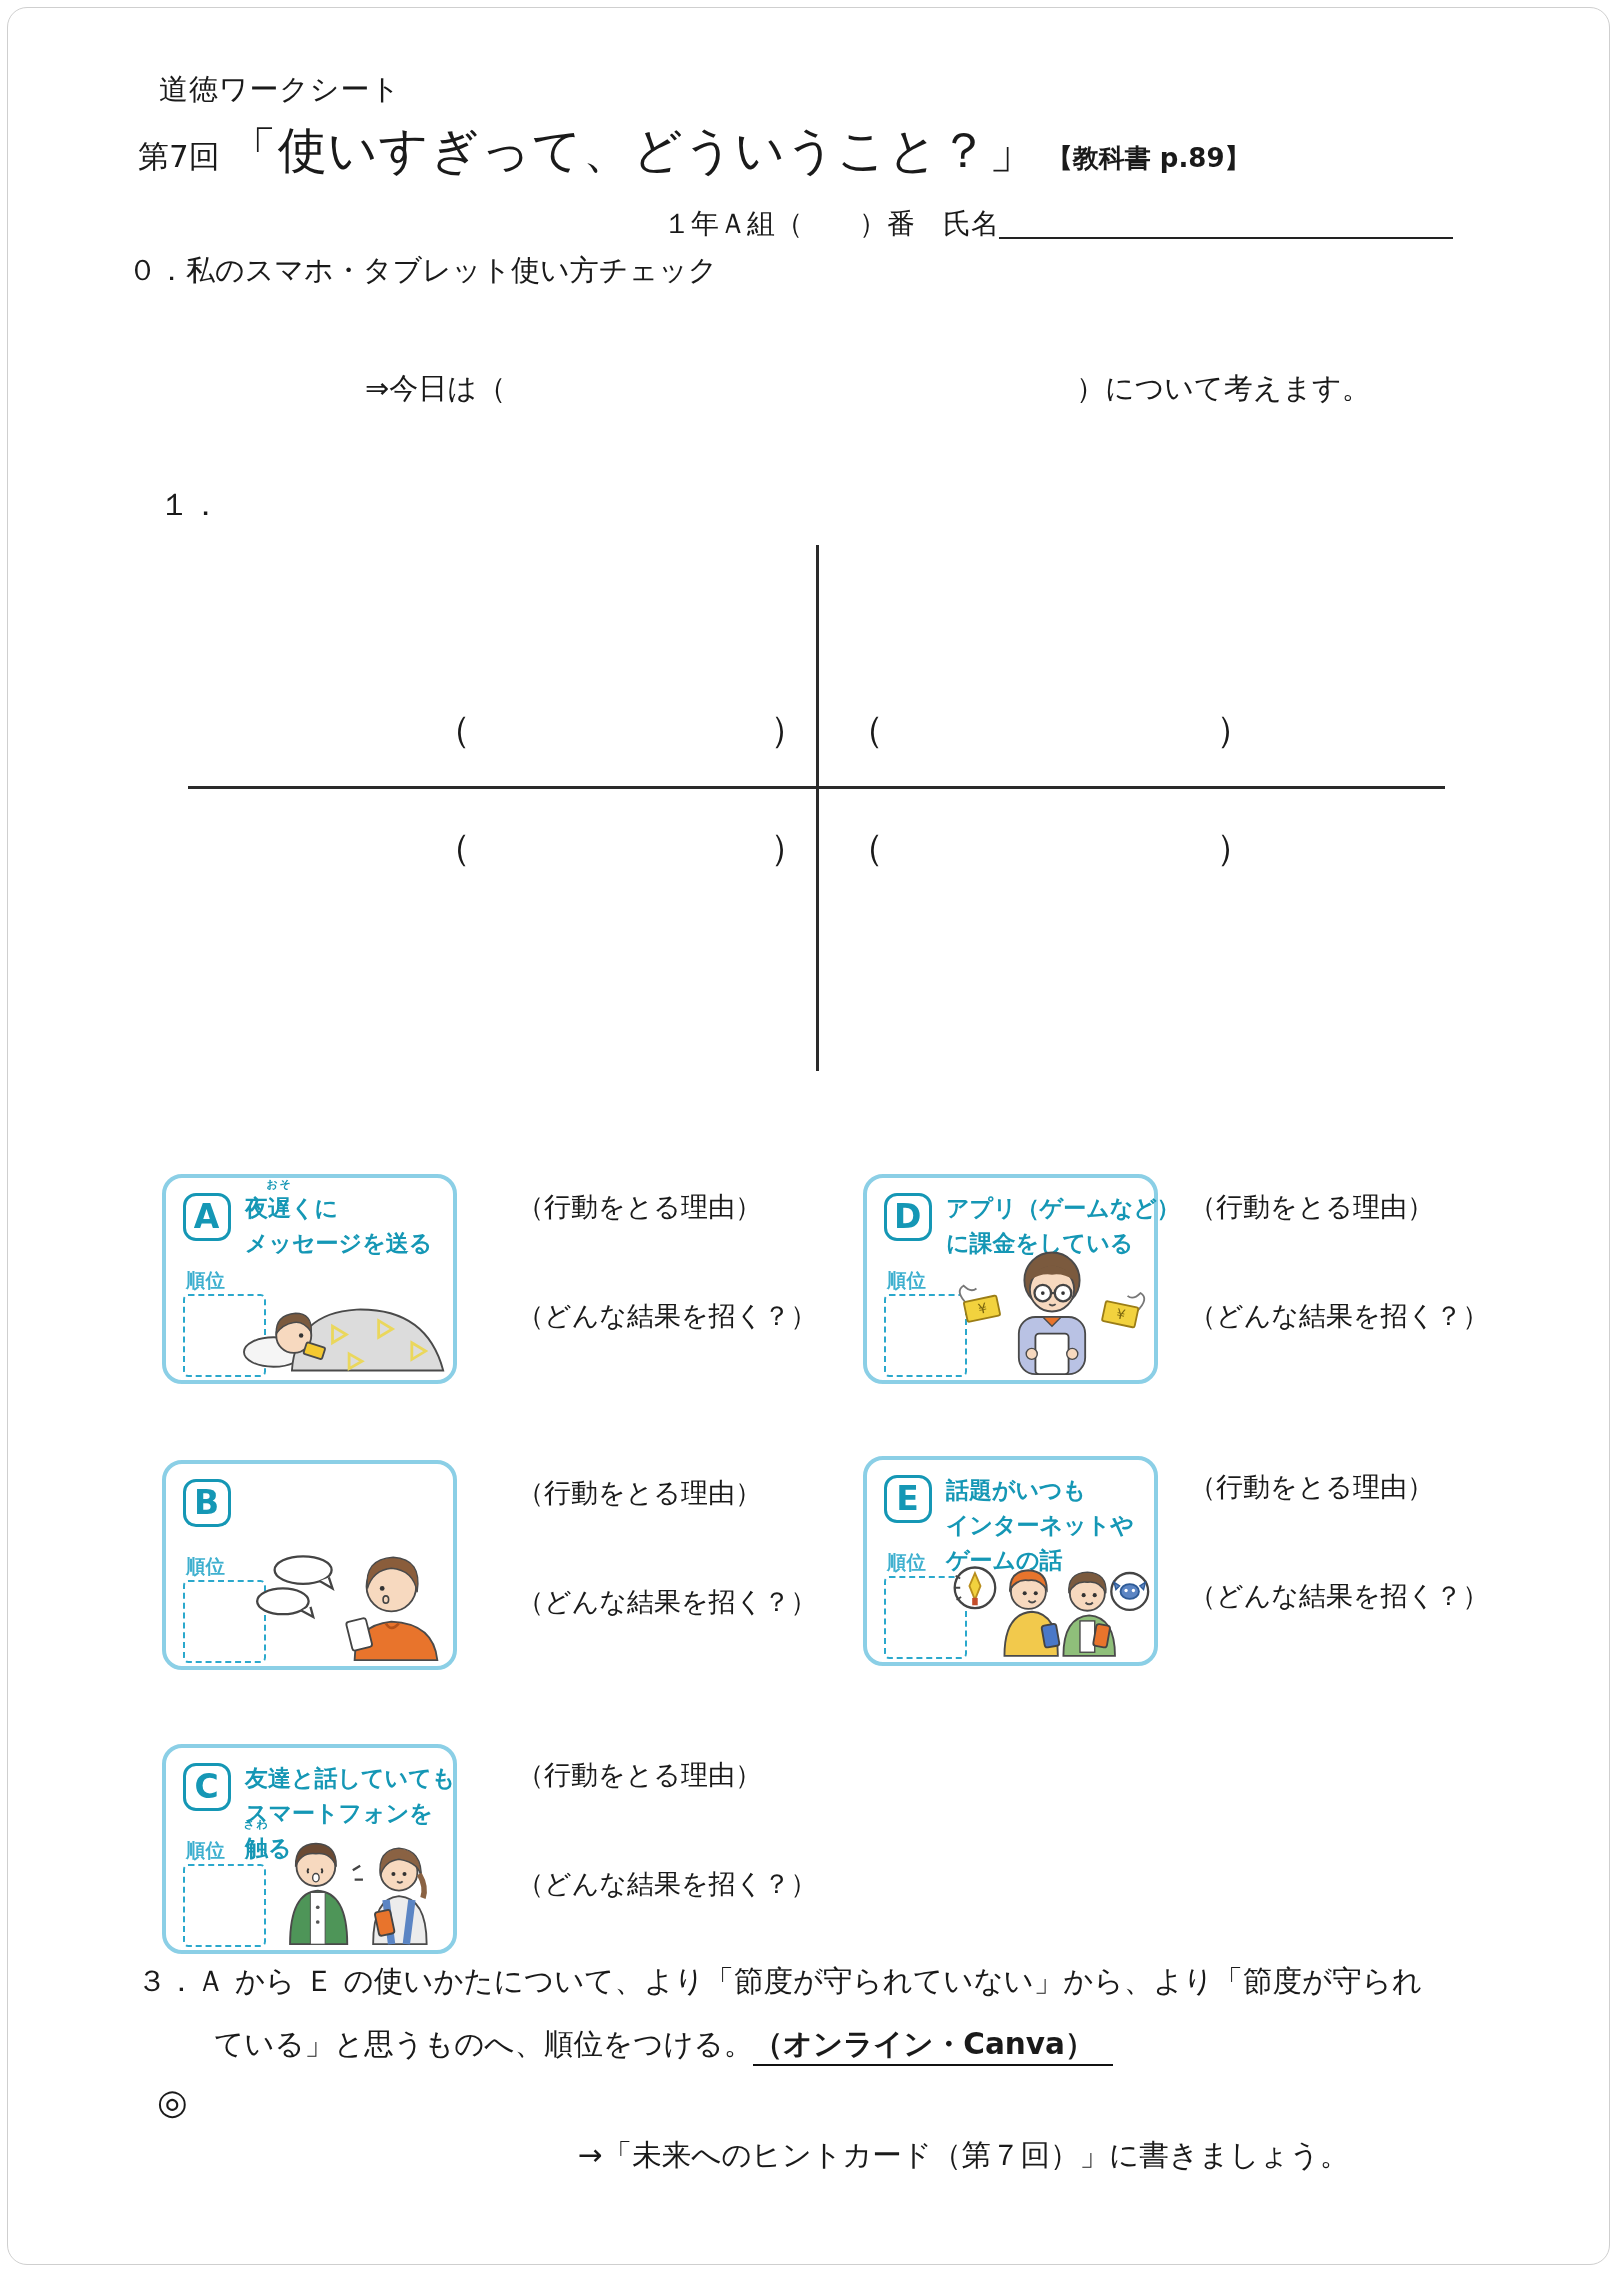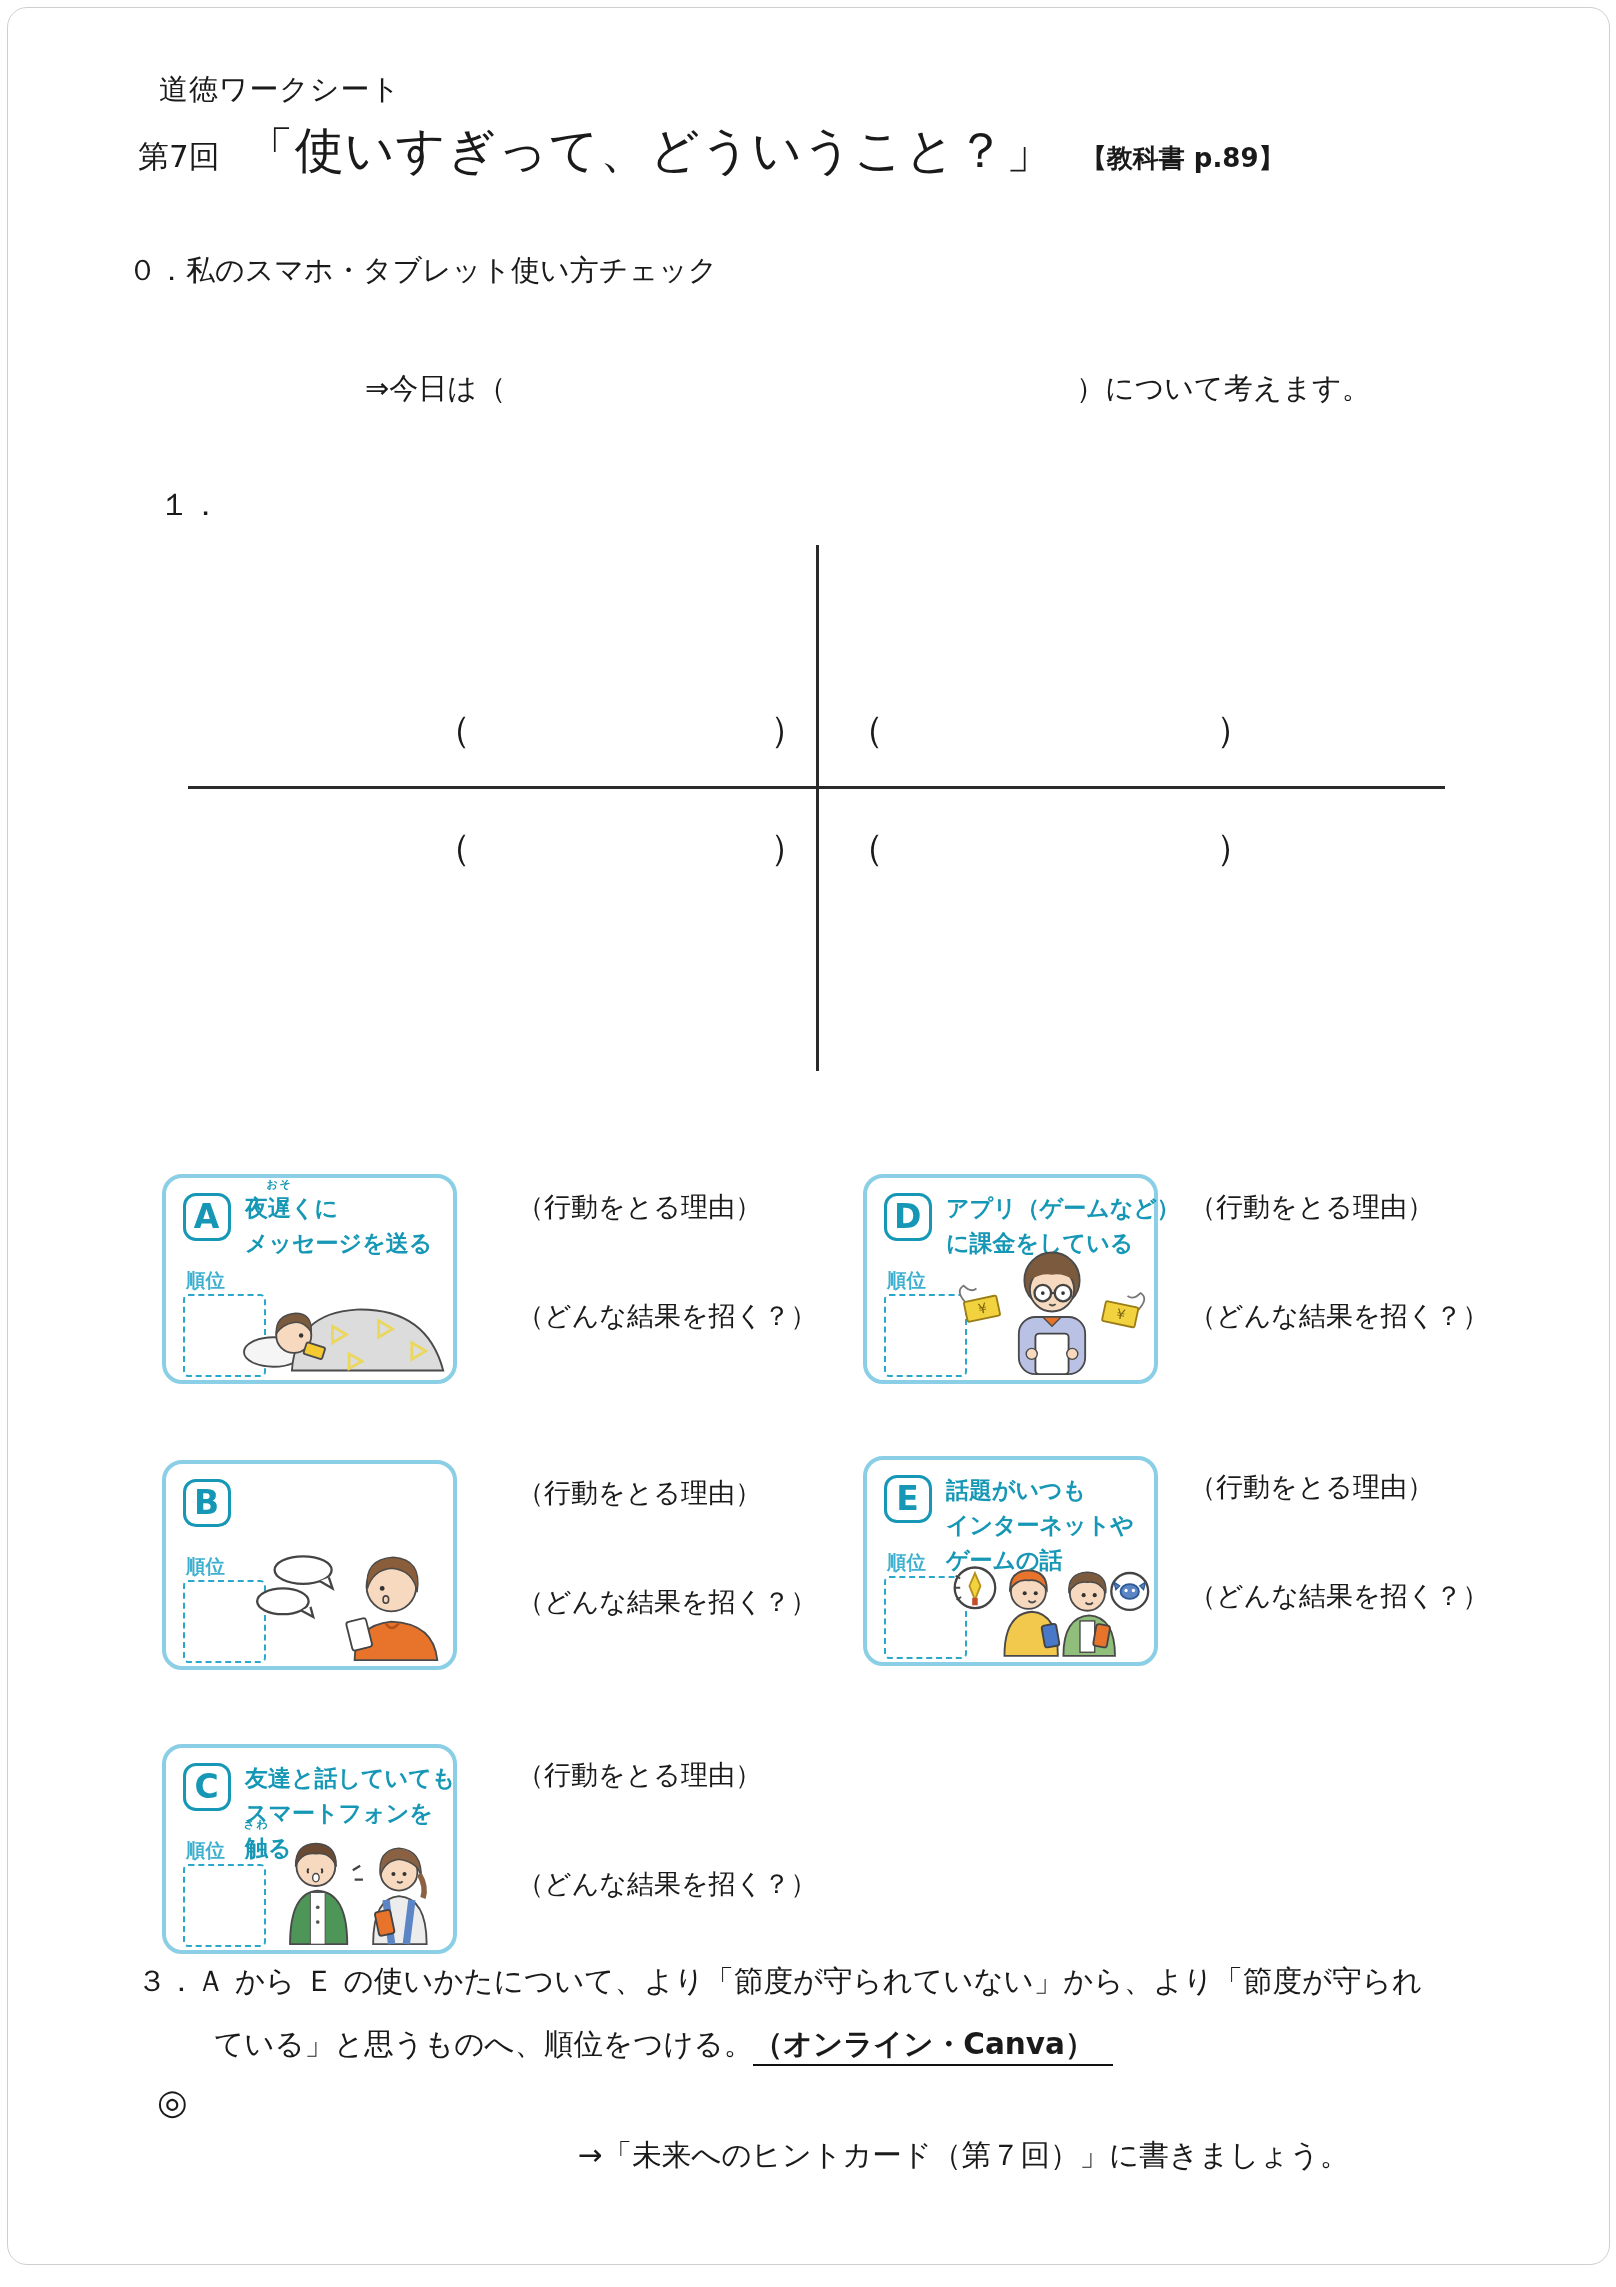--- a/index.html
+++ b/index.html
@@ -5,21 +5,21 @@
   html,body{margin:0;padding:0;background:#ffffff;}
   .page{
     position:relative;width:1617px;height:2272px;background:#ffffff;
     font-family:"DejaVu Sans","Liberation Sans",sans-serif;color:#1a1a1a;overflow:hidden;
   }
   .abs{position:absolute;}
   .page-frame{position:absolute;left:7.4px;top:7.4px;right:7.4px;bottom:7.4px;border:1.8px solid #cfcfcf;border-radius:20px;pointer-events:none;}
 
   
   .hdr{left:159px;top:70px;font-size:29px;letter-spacing:0.9px;}
-  .title-row{left:138px;top:118px;display:flex;align-items:baseline;gap:25px;white-space:nowrap;}
+  .title-row{left:138px;top:118px;display:flex;align-items:baseline;gap:8px;white-space:nowrap;}
   .title-no{font-size:31px;}
   .title-quote{font-size:49px;font-weight:400;letter-spacing:0.9px;}
   .title-ref{font-size:26px;font-weight:700;}
   .name-row{left:663px;top:205px;font-size:28px;white-space:nowrap;}
   .name-blank{display:inline-block;width:454px;border-bottom:2.8px solid #222;height:31px;vertical-align:-5.5px;}
 
   .sec0{left:128px;top:251px;font-size:29px;}
   .today-row{left:365px;top:367px;font-size:29px;white-space:nowrap;display:flex;align-items:baseline;}
   .today-blank{display:inline-block;width:570px;height:31px;}
 
@@ -85,20 +85,23 @@
 <body>
 
 <div class="page">
   <div class="page-frame"></div>
 
   <div class="abs hdr">道徳ワークシート</div>
   <div class="abs title-row">
     <span class="title-no">第7回</span>
     <span class="title-quote">「使いすぎって、どういうこと？」</span>
     <span class="title-ref">【教科書 p.89】</span>
+  </div>
+  <div class="abs name-row">
+    <span>１年Ａ組（　　）番　氏名</span><span class="name-blank"></span>
   </div>
 
   <div class="abs sec0">０．私のスマホ・タブレット使い方チェック</div>
 
   <div class="abs today-row">
     <span>⇒今日は（</span>
       <span class="today-blank"></span>
       <span>）について考えます。</span>
   </div>
 

